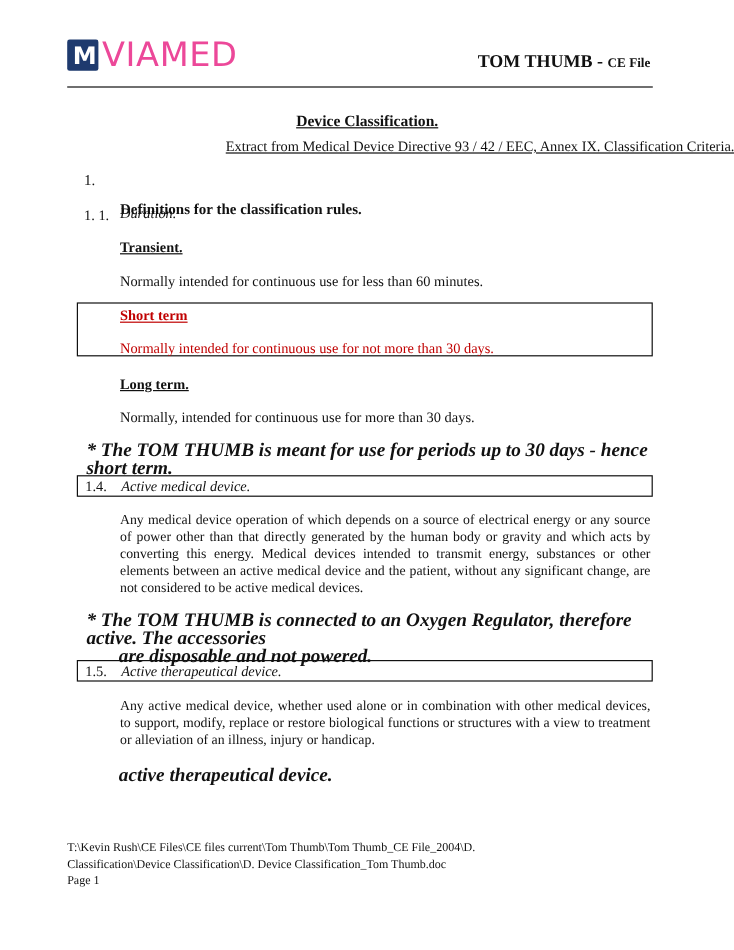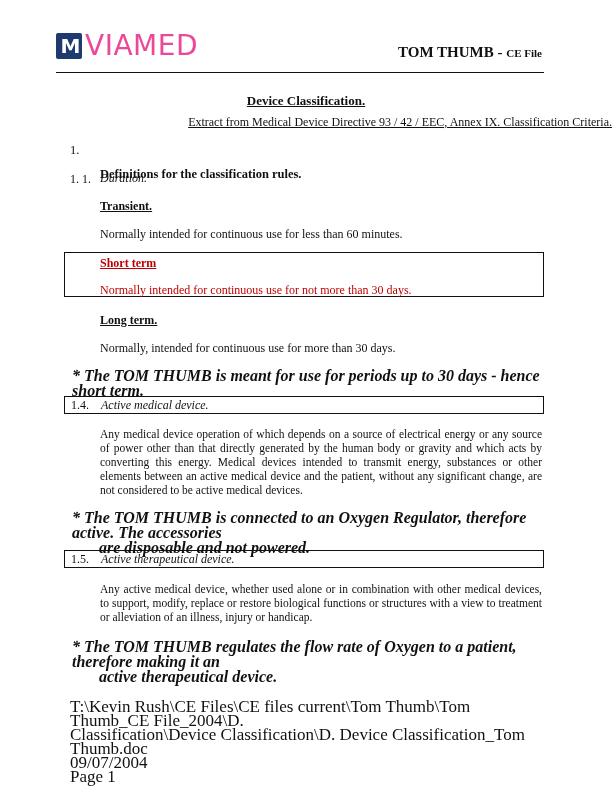--- a/index.html
+++ b/index.html
@@ -26,21 +26,21 @@
     .term { left: 100px; font-size: 12px; font-weight: bold; text-decoration: underline; }
     .para { left: 100px; font-size: 12px; }
     .red { color: #c00000; }
     .box-short { left: 64px; top: 252px; width: 480px; height: 45px; border: 1.5px solid #111; box-sizing: border-box; }
     .note { left: 72px; font-size: 16px; font-weight: bold; font-style: italic; width: 470px; line-height: 15px; }
     .note .indent { padding-left: 27px; display: block; }
     .box-head { left: 64px; width: 480px; height: 18px; border: 1.5px solid #111; box-sizing: border-box; }
     .box-head .num { position: absolute; left: 6px; top: 1px; font-size: 12px; }
     .box-head .txt { position: absolute; left: 36px; top: 1px; font-size: 12px; font-style: italic; }
     .justify { left: 100px; width: 442px; font-size: 11.5px; text-align: justify; line-height: 14px; }
-    .footer { left: 70px; top: 700px; font-size: 17px; line-height: 14px; width: 480px; }
+    .footer { left: 56px; top: 700px; font-size: 10px; line-height: 14px; width: 480px; }
   </style>
 </head>
 <body>
 
 <div class="abs logo">
   <div class="logo-mark">M</div>
   <div class="logo-text">VIAMED</div>
 </div>
 <div class="abs header-title">
   <span>TOM THUMB - </span><span class="small">CE File</span>
@@ -81,22 +81,20 @@
 </div>
 
 <div class="abs box-head" style="top:550px;">
   <span class="num">1.5.</span>
   <span class="txt">Active therapeutical device.</span>
 </div>
 
 <div class="abs justify" style="top:582px;">Any active medical device, whether used alone or in combination with other medical devices, to support, modify, replace or restore biological functions or structures with a view to treatment or alleviation of an illness, injury or handicap.</div>
 
 <div class="abs note" style="top:639px;">
-  <span>* The TOM THUMB regulates the flow rate of Oxygen to a patient, therefore making it an</span>
   <span class="indent">active therapeutical device.</span>
 </div>
 
 <div class="abs footer">
   <div>T:\Kevin Rush\CE Files\CE files current\Tom Thumb\Tom Thumb_CE File_2004\D.</div>
   <div>Classification\Device Classification\D. Device Classification_Tom Thumb.doc</div>
-  <div>09/07/2004</div>
   <div>Page 1</div>
 </div>
 
 </body></html>

